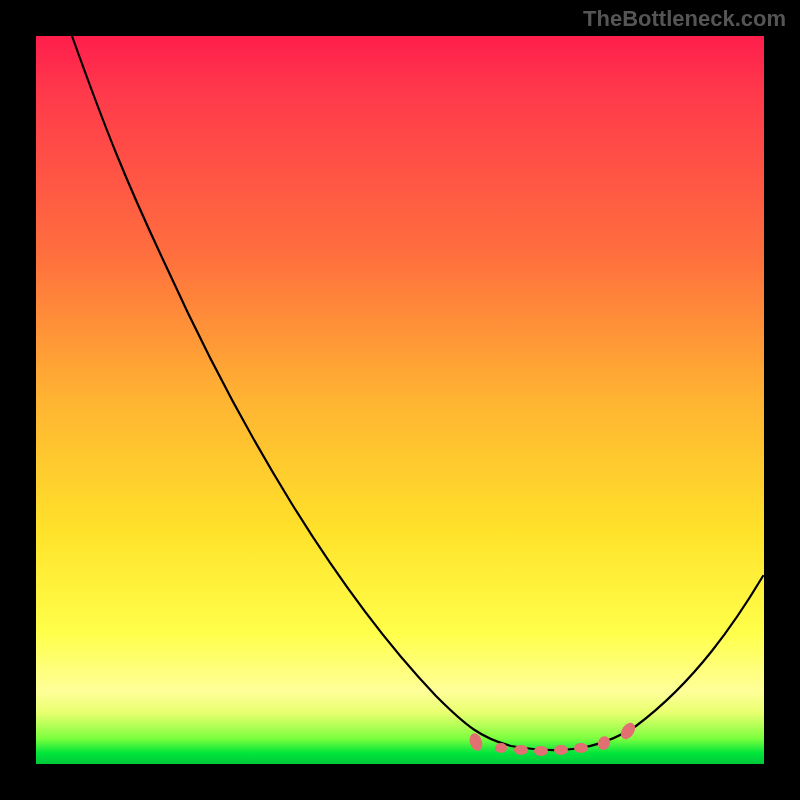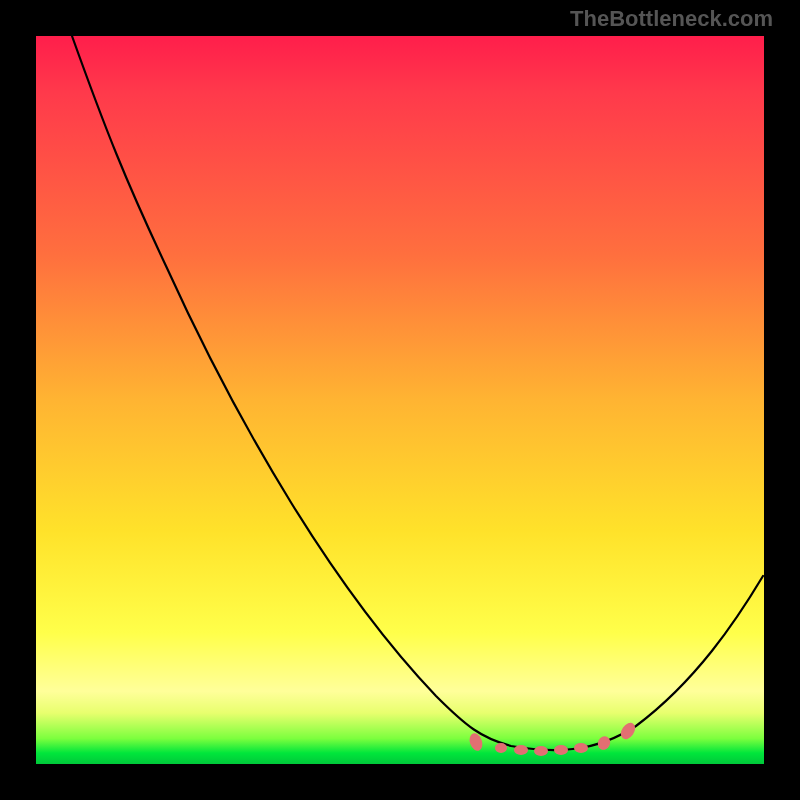--- a/index.html
+++ b/index.html
@@ -6,21 +6,21 @@
   html, body { width: 800px; height: 800px; overflow: hidden; background: #000; }
   .container {
     position: relative;
     width: 800px;
     height: 800px;
     background: #000;
   }
   .watermark {
     position: absolute;
     top: 6px;
-    right: 27px;
+    right: 14px;
     font-family: Arial, Helvetica, sans-serif;
     font-size: 22px;
     font-weight: 600;
     color: #555;
     user-select: none;
   }
   .plot-area {
     position: absolute;
     left: 36px;
     top: 36px;

